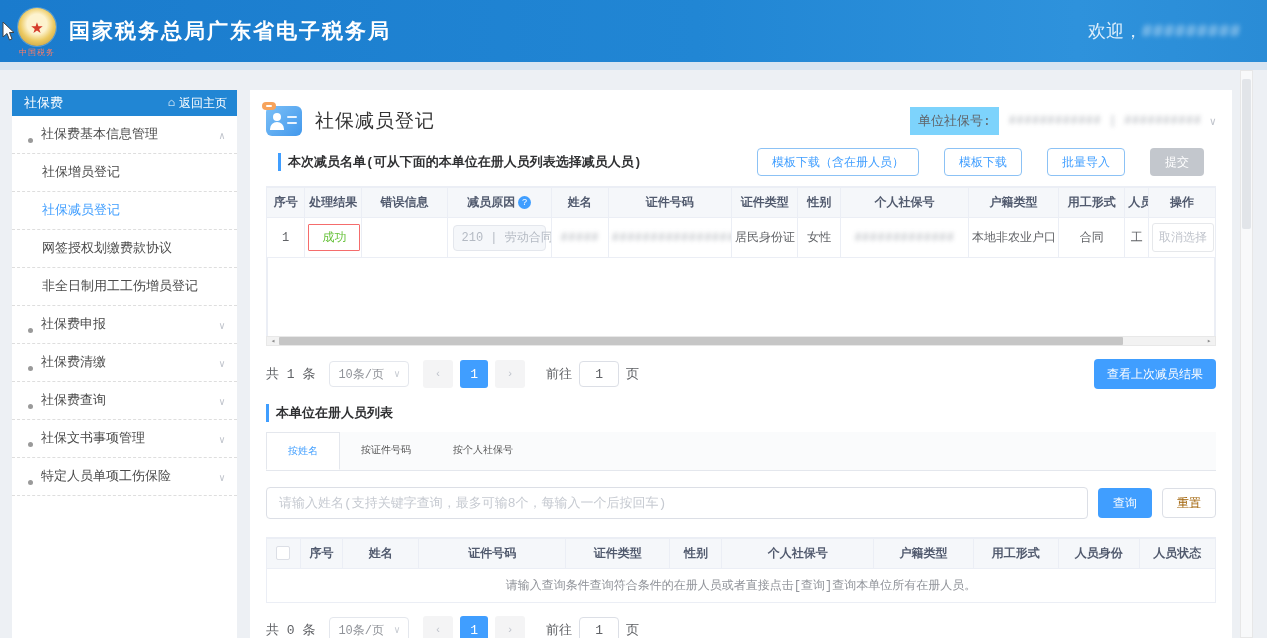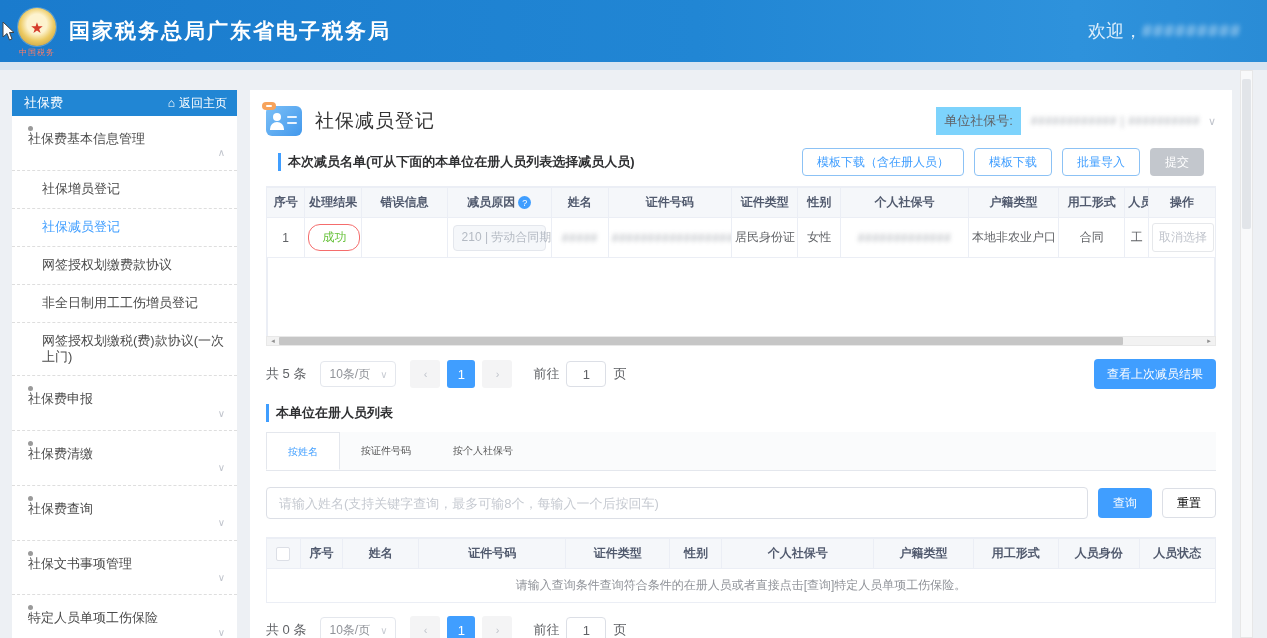--- a/index.html
+++ b/index.html
@@ -26,35 +26,35 @@
     box-shadow: 0 0 0 1px rgba(255,255,255,.25);
   }
   .emblem .star { color:#d43c2a; font-size:15px; line-height:1; }
   .emblem-caption { font-size:8px; color:#ff7d66; margin-top:1px; letter-spacing:1px; }
   .header-title { color:#fff; font-size:21px; font-weight:bold; letter-spacing:2px; margin-left:13px; }
   .welcome { margin-left:auto; color:#ddeefb; font-size:18px; display:flex; align-items:center; }
   .masked { filter: blur(2.3px); opacity:.8; letter-spacing:1px; }
   .masked-dark { color:#8a9099; filter: blur(2px); opacity:.75; letter-spacing:.5px; }
   .header-strip { height:8px; background:#d7e4f1; }
   
-  .page { display:flex; align-items:flex-start; padding:20px 0 0 12px; height:505px; }
+  .page { display:flex; align-items:flex-start; padding:20px 0 0 12px; height:505px;font-family:Liberation Mono, monospace; }
   
   .sidebar { width:225px; flex-shrink:0; background:#fff; height:548px; }
   .sidebar-header {
     height:26px; background:#2186d4; color:#fff;
     display:flex; align-items:center; justify-content:space-between;
     padding:0 10px 0 12px; font-size:13px;
   }
   .sidebar-home { display:flex; align-items:center; gap:4px; font-size:12px; color:#fff; cursor:pointer; }
   .sb-item {
-    display:flex; align-items:flex-start;
+    display:flex; align-items:flex-end;
     min-height:38px; padding:10px 12px 10px 16px;
     font-size:13px; color:#4a4a4a;
     border-bottom:1px dashed #dedede;
-    cursor:pointer; line-height:1.25;flex-direction:column;
+    cursor:pointer; line-height:1.25;
   }
   .sb-bullet { width:5px; height:5px; border-radius:50%; background:#9a9a9a; margin-right:8px; flex-shrink:0; }
   .sb-chev { margin-left:auto; color:#c0c4cc; font-size:10px; padding-left:6px; }
   .sb-sub { padding-left:30px; }
   .sb-sub.active { color:#409eff; }
   
   .main-card {
     flex:1; margin:0 35px 0 13px; background:#fff;
     min-height:515px; padding:12px 16px 10px; position:relative;
   }
@@ -73,31 +73,31 @@
     background:#f7a35b; display:flex; align-items:center; justify-content:center;
   }
   .page-icon .minus-badge span { display:block; width:6px; height:2px; background:#fff; border-radius:1px; }
   .page-title { font-size:19px; color:#333; margin-left:13px; letter-spacing:1px; }
   .unit-select { margin-left:auto; display:flex; align-items:center; font-size:13px; color:#606266; cursor:pointer; }
   .unit-select .label { background:#7dd3fc; padding:5px 8px; }
   .unit-select .value { margin-left:10px; color:#8a9099; font-size:12px; }
   .unit-select .chev { margin-left:8px; color:#c0c4cc; font-size:11px; }
   .section-row { display:flex; align-items:center; margin:8px 12px 10px; }
   .section-title { font-size:13px; font-weight:bold; color:#303133; border-left:3px solid #409eff; padding-left:7px; }
-  .btn-group { margin-left:auto; display:flex; gap:10px; }
+  .btn-group { margin-left:auto; display:flex; gap:25px; }
   .btn {
     height:28px; padding:0 14px; border-radius:4px; font-size:12px;
     background:#fff; border:1px solid transparent; cursor:pointer;
     display:inline-flex; align-items:center; justify-content:center;
     font-family:inherit;
   }
   .btn-outline { border-color:#8cc2f5; color:#409eff; }
   .btn-disabled { background:#c3c7cd; color:#fff; cursor:not-allowed; }
   .btn-primary { background:#409eff; color:#fff; }
-  .btn-plain { border-color:#dcdfe6; color:#000000;text-align:center; }
+  .btn-plain { border-color:#dcdfe6; color:#a16207;text-align:center; }
   
   .tbl-wrap { border:1px solid #ebeef5; border-bottom:none; }
   table.tbl { width:100%; border-collapse:collapse; table-layout:fixed; font-size:12px; color:#606266; }
   .tbl th {
     background:#f5f7fa; color:#515a6e; font-weight:bold; height:30px;
     border:1px solid #ebeef5; padding:0 3px; text-align:center;
     white-space:nowrap; overflow:hidden; font-size:12px;margin-left:16px;
   }
   .tbl td {
     border:1px solid #ebeef5; height:40px; padding:0 3px; text-align:center;
@@ -105,21 +105,21 @@
   }
   .tbl th:first-child, .tbl td:first-child { border-left:none; }
   .tbl th:last-child, .tbl td:last-child { border-right:none; }
   .help-icon {
     display:inline-flex; align-items:center; justify-content:center;
     width:13px; height:13px; border-radius:50%; background:#409eff; color:#fff;
     font-size:9px; margin-left:3px; vertical-align:middle; font-weight:normal;
   }
   .result-badge {
     display:inline-block; border:1px solid #f56c6c; color:#67c23a;
-    border-radius:12px; padding:4px 13px; font-size:12px; background:#fff;
+    border-radius:1px; padding:4px 13px; font-size:12px; background:#fff;
   }
   .cell-select {
     display:inline-flex; align-items:center; justify-content:space-between;
     width:96%; height:26px; border:1px solid #e4e7ed; background:#f5f7fa;
     color:#b4bac3; border-radius:4px; padding:0 8px; font-size:12px; cursor:not-allowed;
   }
   .cancel-btn {
     border:1px solid #e6e8eb; color:#c0c4cc; background:#fff;
     padding:5px 6px; border-radius:3px; font-size:12px; cursor:pointer; font-family:inherit;
     white-space:nowrap;
@@ -226,23 +226,20 @@
       <span>社保增员登记</span>
     </div>
     <div class="sb-item sb-sub active">
       <span>社保减员登记</span>
     </div>
     <div class="sb-item sb-sub">
       <span>网签授权划缴费款协议</span>
     </div>
     <div class="sb-item sb-sub">
       <span>非全日制用工工伤增员登记</span>
-    </div>
-    <div class="sb-item sb-sub">
-      <span>网签授权划缴税(费)款协议(一次上门)</span>
     </div>
     <div class="sb-item">
       <span class="sb-bullet"></span>
       <span>社保费申报</span>
       <span class="sb-chev">∨</span>
     </div>
     <div class="sb-item">
       <span class="sb-bullet"></span>
       <span>社保费清缴</span>
       <span class="sb-chev">∨</span>
@@ -355,21 +352,21 @@
       </table>
       <div class="tbl-empty-space"></div>
     </div>
     <div class="h-scrollbar">
       <span class="arrow">◂</span>
       <span class="thumb" style="width:89%"></span>
       <span class="arrow" style="margin-left:auto">▸</span>
     </div>
 
     <div class="pag-row">
-      <span>共 5 条</span>
+      <span>共 1 条</span>
       <span class="page-size-select">
         <span>10条/页</span>
         <span class="chev">∨</span>
       </span>
       <button class="pg-btn">‹</button>
       <span class="pg-num">1</span>
       <button class="pg-btn">›</button>
       <span class="goto-wrap">
         <span>前往</span>
         <input class="goto-input" value="1" style="">
@@ -417,21 +414,21 @@
             <th>性别</th>
             <th>个人社保号</th>
             <th>户籍类型</th>
             <th>用工形式</th>
             <th>人员身份</th>
             <th>人员状态</th>
           </tr>
         </thead>
       </table>
     </div>
-    <div class="empty-row">请输入查询条件查询符合条件的在册人员或者直接点击[查询]特定人员单项工伤保险。</div>
+    <div class="empty-row">请输入查询条件查询符合条件的在册人员或者直接点击[查询]查询本单位所有在册人员。</div>
 
     <div class="pag-row">
       <span>共 0 条</span>
       <span class="page-size-select">
         <span>10条/页</span>
         <span class="chev">∨</span>
       </span>
       <button class="pg-btn">‹</button>
       <span class="pg-num">1</span>
       <button class="pg-btn">›</button>

